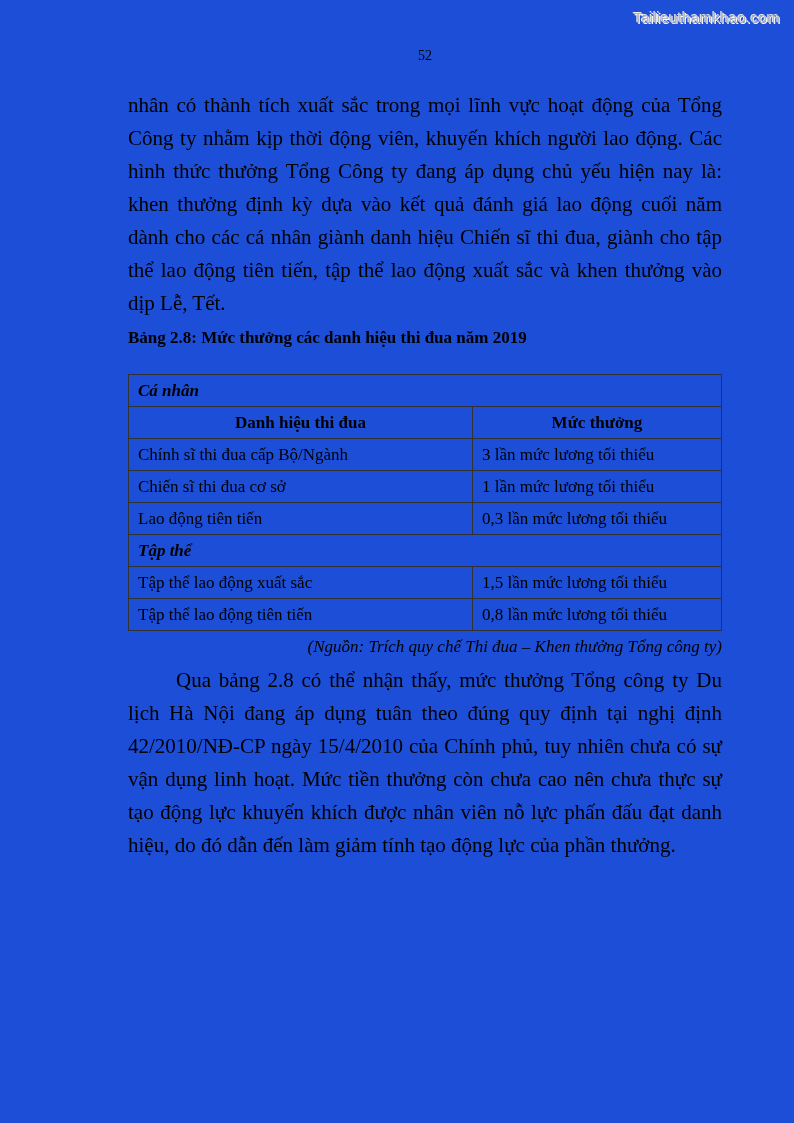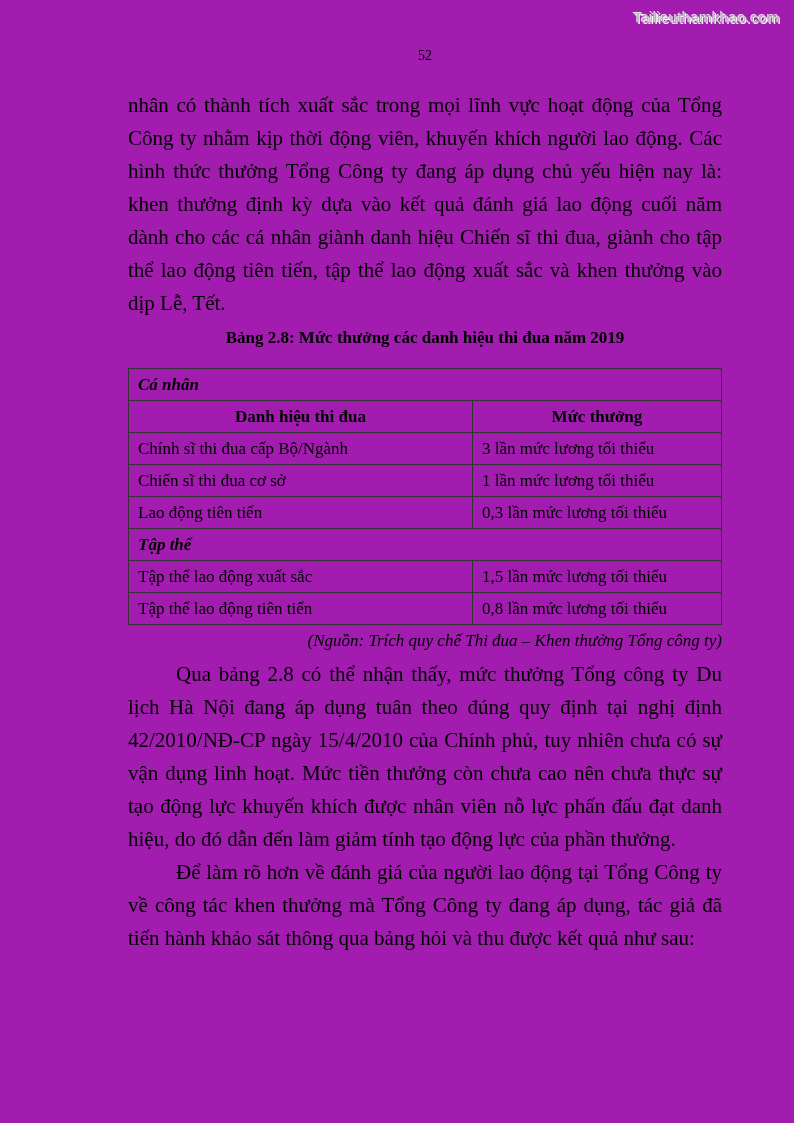--- a/index.html
+++ b/index.html
@@ -1,21 +1,21 @@
 <!DOCTYPE html>
 <html lang="vi"><head>
 <meta charset="utf-8">
 <style>
   * { box-sizing: border-box; }
   html, body { margin: 0; padding: 0; background: #ffffff; }
   .page {
     position: relative;
     width: 794px;
     height: 1123px;
-    background: #a21caf;
+    background: #1d4ed8;
     font-family: "Liberation Serif", "DejaVu Serif", serif;
     color: #000000;
     overflow: hidden;
   }
   .watermark {
     position: absolute;
     top: 9px;
     right: 14px;
     font-family: "Liberation Sans", "DejaVu Sans", sans-serif;
     font-size: 15px;
@@ -39,22 +39,21 @@
     margin: 0;
     font-size: 21px;
     line-height: 33px;
     text-align: justify;
   }
   .para.indent { text-indent: 48px; }
   .table-caption {
     font-size: 17px;
     line-height: 30px;
     font-weight: bold;
-    text-align: center;
-    margin: 3px 0 15px 0;
+    margin: 3px 0 21px 0;
   }
   table.reward-table {
     width: 100%;
     border-collapse: collapse;
     table-layout: fixed;
   }
   .reward-table col.c1 { width: 58%; }
   .reward-table col.c2 { width: 42%; }
   .reward-table th, .reward-table td {
     border: 1px solid #333333;
@@ -134,16 +133,15 @@
           <td>Tập thể lao động tiên tiến</td>
           <td>0,8 lần mức lương tối thiểu</td>
         </tr>
       </tbody>
     </table>
 
     <div class="source-note">(Nguồn: Trích quy chế Thi đua – Khen thưởng Tổng công ty)</div>
 
     <p class="para indent">Qua bảng 2.8 có thể nhận thấy, mức thưởng Tổng công ty Du lịch Hà Nội đang áp dụng tuân theo đúng quy định tại nghị định 42/2010/NĐ-CP ngày 15/4/2010 của Chính phủ, tuy nhiên chưa có sự vận dụng linh hoạt. Mức tiền thưởng còn chưa cao nên chưa thực sự tạo động lực khuyến khích được nhân viên nỗ lực phấn đấu đạt danh hiệu, do đó dẫn đến làm giảm tính tạo động lực của phần thưởng.</p>
 
-    <p class="para indent">Để làm rõ hơn về đánh giá của người lao động tại Tổng Công ty về công tác khen thưởng mà Tổng Công ty đang áp dụng, tác giả đã tiến hành khảo sát thông qua bảng hỏi và thu được kết quả như sau:</p>
 
   </div>
 </div>
 
 </body></html>

